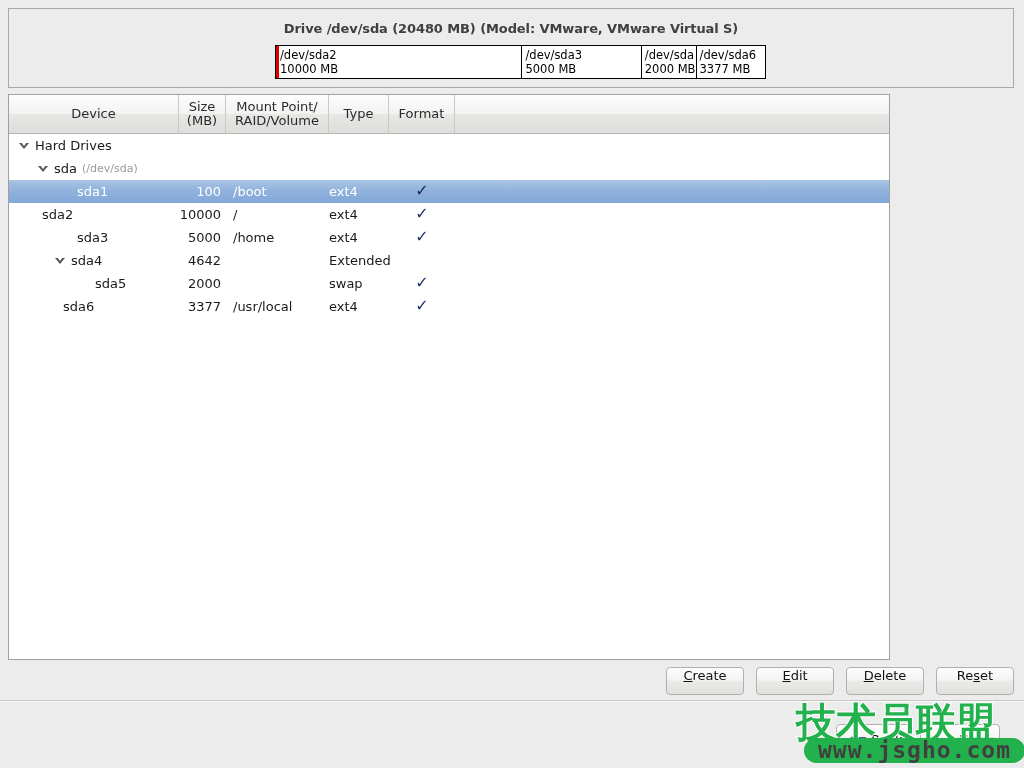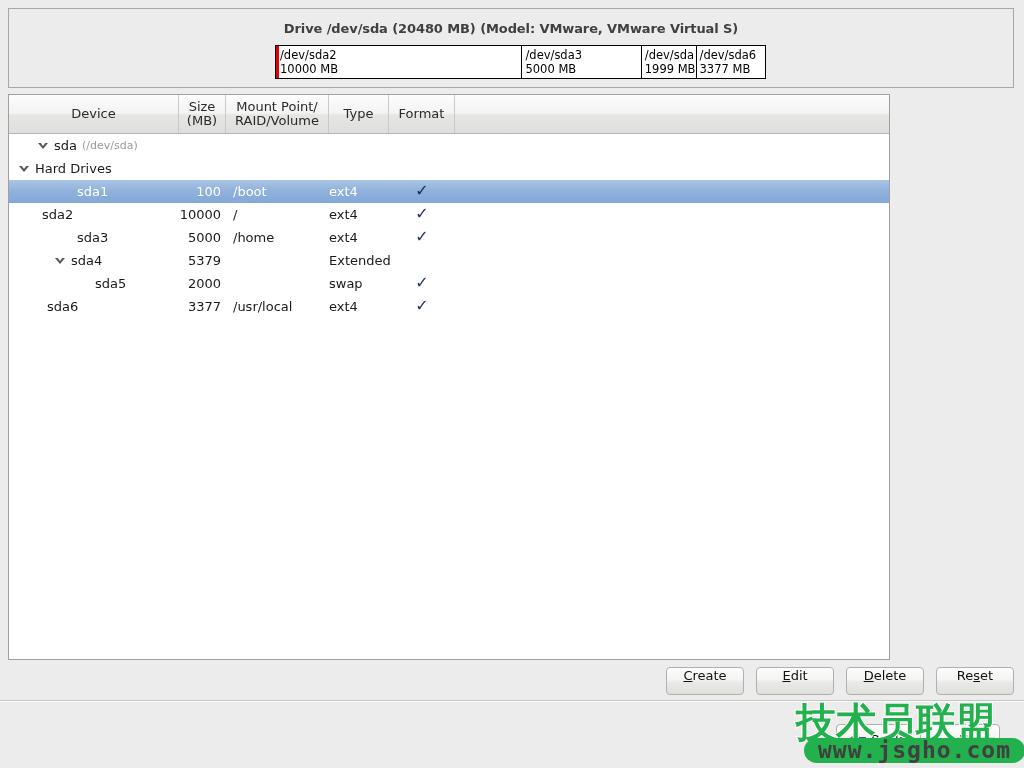--- a/index.html
+++ b/index.html
@@ -309,21 +309,21 @@
     <div class="drive-seg selected" style="width:50.4%">
       <span class="seg-name">/dev/sda2</span>
       <span class="seg-size">10000 MB</span>
     </div>
     <div class="drive-seg" style="width:24.4%">
       <span class="seg-name">/dev/sda3</span>
       <span class="seg-size">5000 MB</span>
     </div>
     <div class="drive-seg" style="width:11.2%">
       <span class="seg-name">/dev/sda</span>
-      <span class="seg-size">1999 MB</span>
+      <span class="seg-size">2000 MB</span>
     </div>
     <div class="drive-seg" style="width:14.0%">
       <span class="seg-name">/dev/sda6</span>
       <span class="seg-size">3377 MB</span>
     </div>
   </div>
 </div>
 
 <div id="table-frame">
 
@@ -348,35 +348,35 @@
     </div>
     <div class="th last" style="width:66px">
       <span>Format</span>
     </div>
     <div class="th-filler"></div>
   </div>
 
   <div id="table-body">
 
     <div class="row">
+      <div class="cell-device" style="padding-left:10px">
+        <span class="expander"></span>
+        <span class="label-device">Hard Drives</span>
+      </div>
+      <div class="cell-size"></div>
+      <div class="cell-mount"></div>
+      <div class="cell-type"></div>
+      <div class="cell-format"></div>
+    </div>
+
+    <div class="row">
       <div class="cell-device" style="padding-left:29px">
         <span class="expander"></span>
         <span class="label-device">sda</span>
         <span class="subtle">(/dev/sda)</span>
-      </div>
-      <div class="cell-size"></div>
-      <div class="cell-mount"></div>
-      <div class="cell-type"></div>
-      <div class="cell-format"></div>
-    </div>
-
-    <div class="row">
-      <div class="cell-device" style="padding-left:10px">
-        <span class="expander"></span>
-        <span class="label-device">Hard Drives</span>
       </div>
       <div class="cell-size"></div>
       <div class="cell-mount"></div>
       <div class="cell-type"></div>
       <div class="cell-format"></div>
     </div>
 
     <div class="row selected">
       <div class="cell-device" style="padding-left:62px">
         <span class="label-device">sda1</span>
@@ -411,40 +411,40 @@
       <div class="cell-format">
         <span class="check">✓</span>
       </div>
     </div>
 
     <div class="row">
       <div class="cell-device" style="padding-left:46px">
         <span class="expander"></span>
         <span class="label-device">sda4</span>
       </div>
-      <div class="cell-size">5379</div>
+      <div class="cell-size">4642</div>
       <div class="cell-mount"></div>
       <div class="cell-type">Extended</div>
       <div class="cell-format"></div>
     </div>
 
     <div class="row">
       <div class="cell-device" style="padding-left:80px">
         <span class="label-device">sda5</span>
       </div>
       <div class="cell-size">2000</div>
       <div class="cell-mount"></div>
       <div class="cell-type">swap</div>
       <div class="cell-format">
         <span class="check">✓</span>
       </div>
     </div>
 
     <div class="row">
-      <div class="cell-device" style="padding-left:32px">
+      <div class="cell-device" style="padding-left:48px">
         <span class="label-device">sda6</span>
       </div>
       <div class="cell-size">3377</div>
       <div class="cell-mount">/usr/local</div>
       <div class="cell-type">ext4</div>
       <div class="cell-format">
         <span class="check">✓</span>
       </div>
     </div>
 

